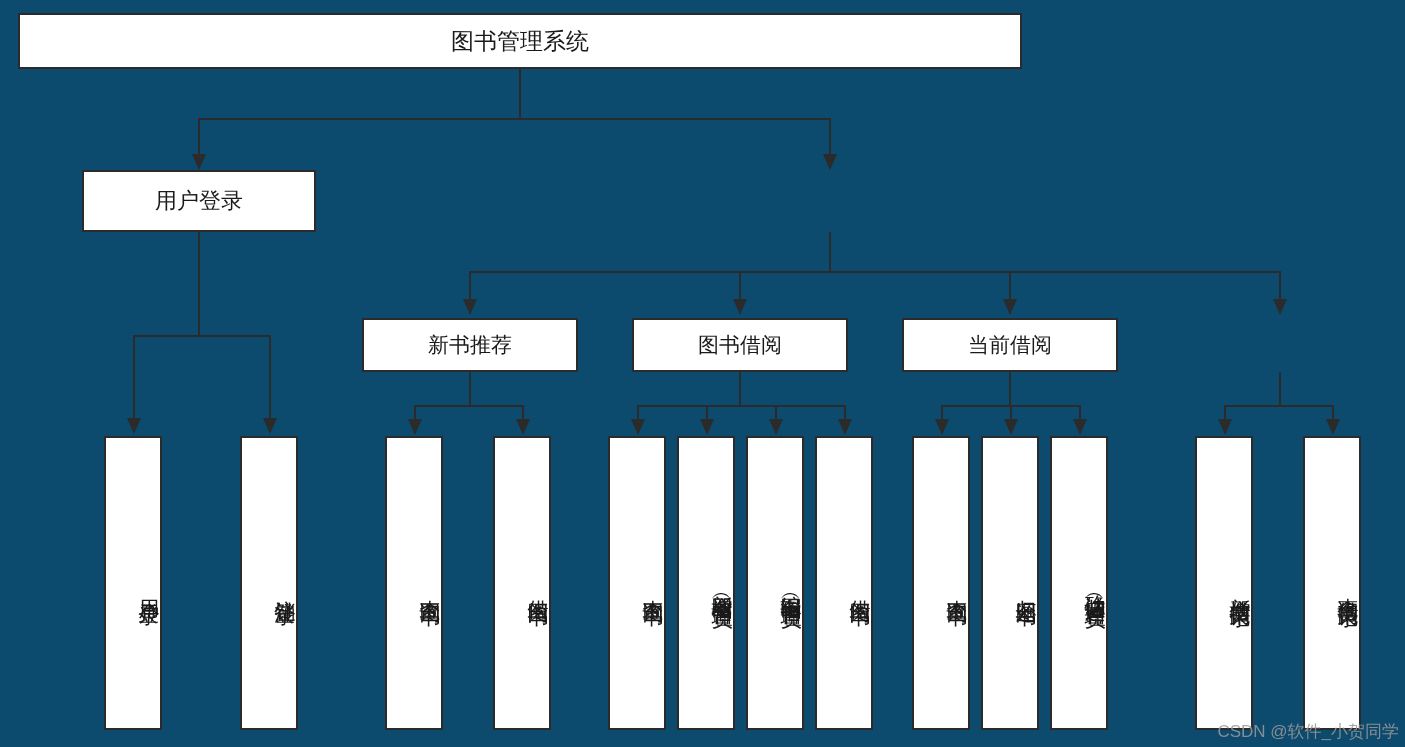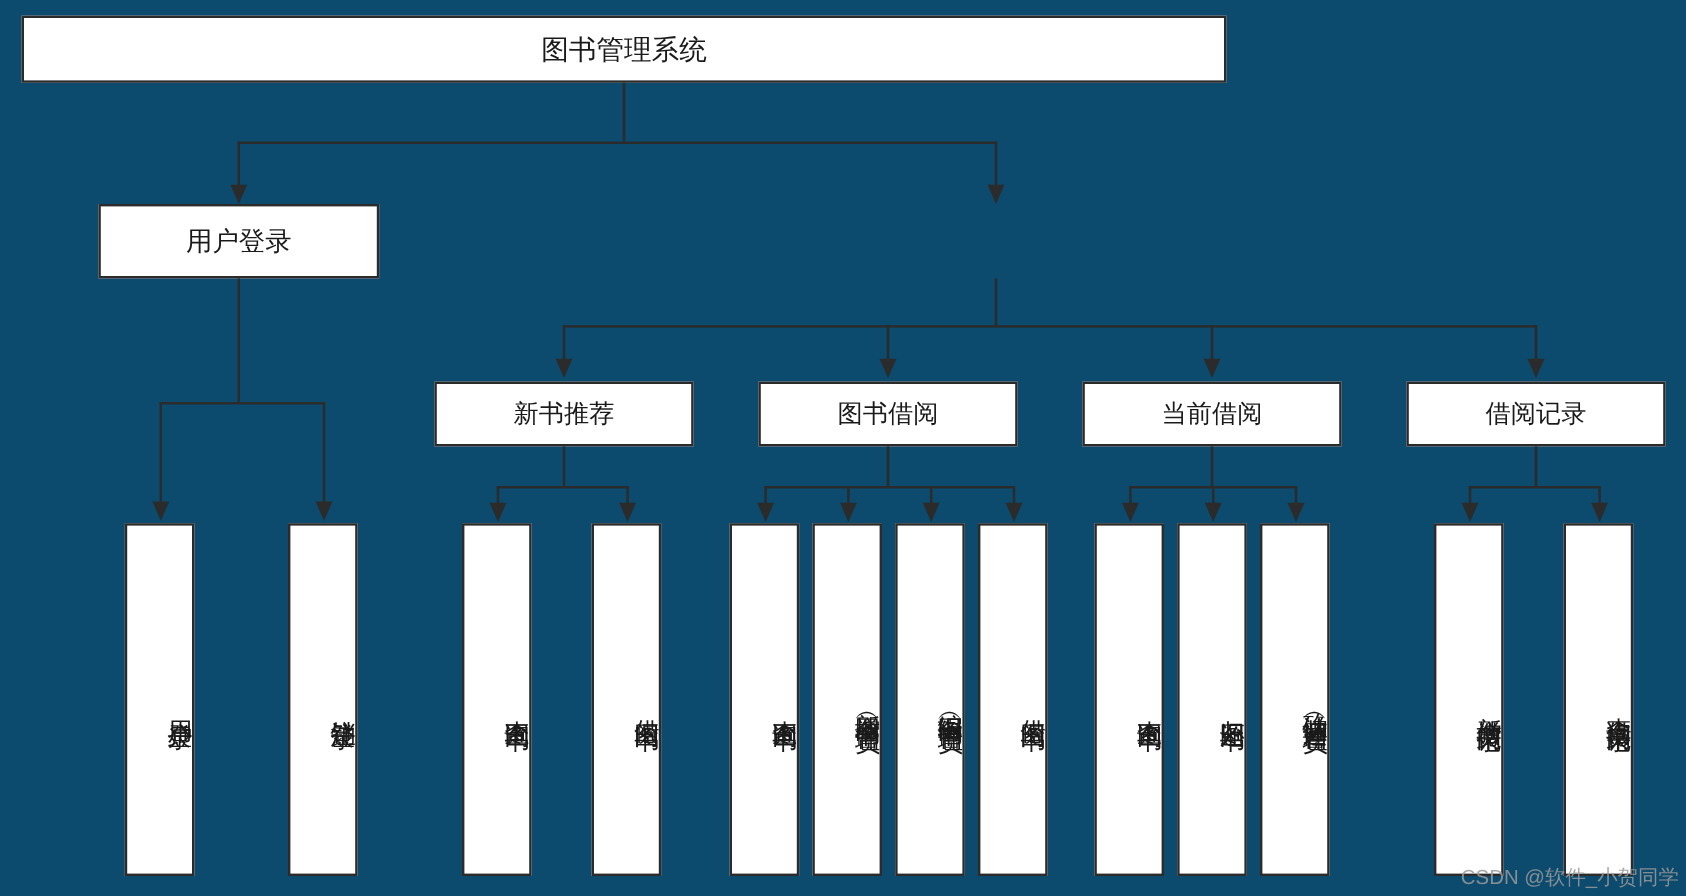--- a/index.html
+++ b/index.html
@@ -126,23 +126,20 @@
 
   <div class="node lvl2" style="left:362px; top:318px; width:216px; height:54px;">
     <span class="label">新书推荐</span>
   </div>
   <div class="node lvl2" style="left:902px; top:318px; width:216px; height:54px;">
     <span class="label">当前借阅</span>
   </div>
   <div class="node lvl2" style="left:632px; top:318px; width:216px; height:54px;">
     <span class="label">图书借阅</span>
   </div>
-  <div class="node lvl2" style="left:1172px; top:318px; width:216px; height:54px;">
-    <span class="label">借阅记录</span>
-  </div>
 
   <div class="vline" style="left:469px; top:372px; height:34px;"></div>
   <div class="hline" style="left:414px; top:405px; width:110px;"></div>
   <div class="vline" style="left:414px; top:405px; height:16px;"></div>
   <div class="arrow" style="left:408px; top:419px;"></div>
   <div class="vline" style="left:522px; top:405px; height:16px;"></div>
   <div class="arrow" style="left:516px; top:419px;"></div>
 
   <div class="vline" style="left:739px; top:372px; height:34px;"></div>
   <div class="hline" style="left:637px; top:405px; width:208px;"></div>

